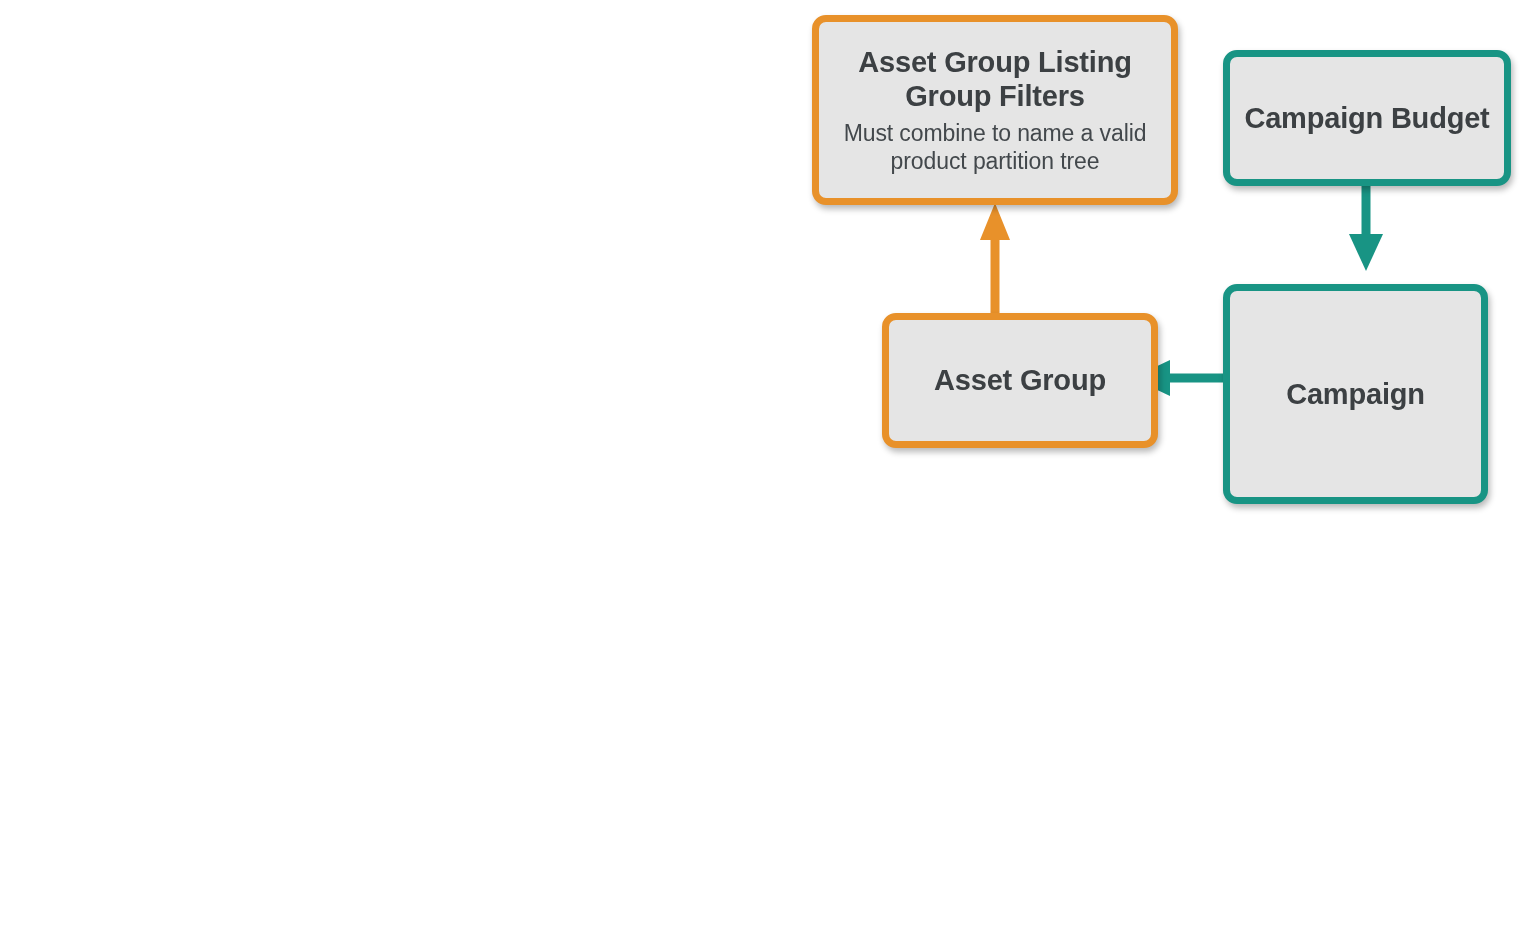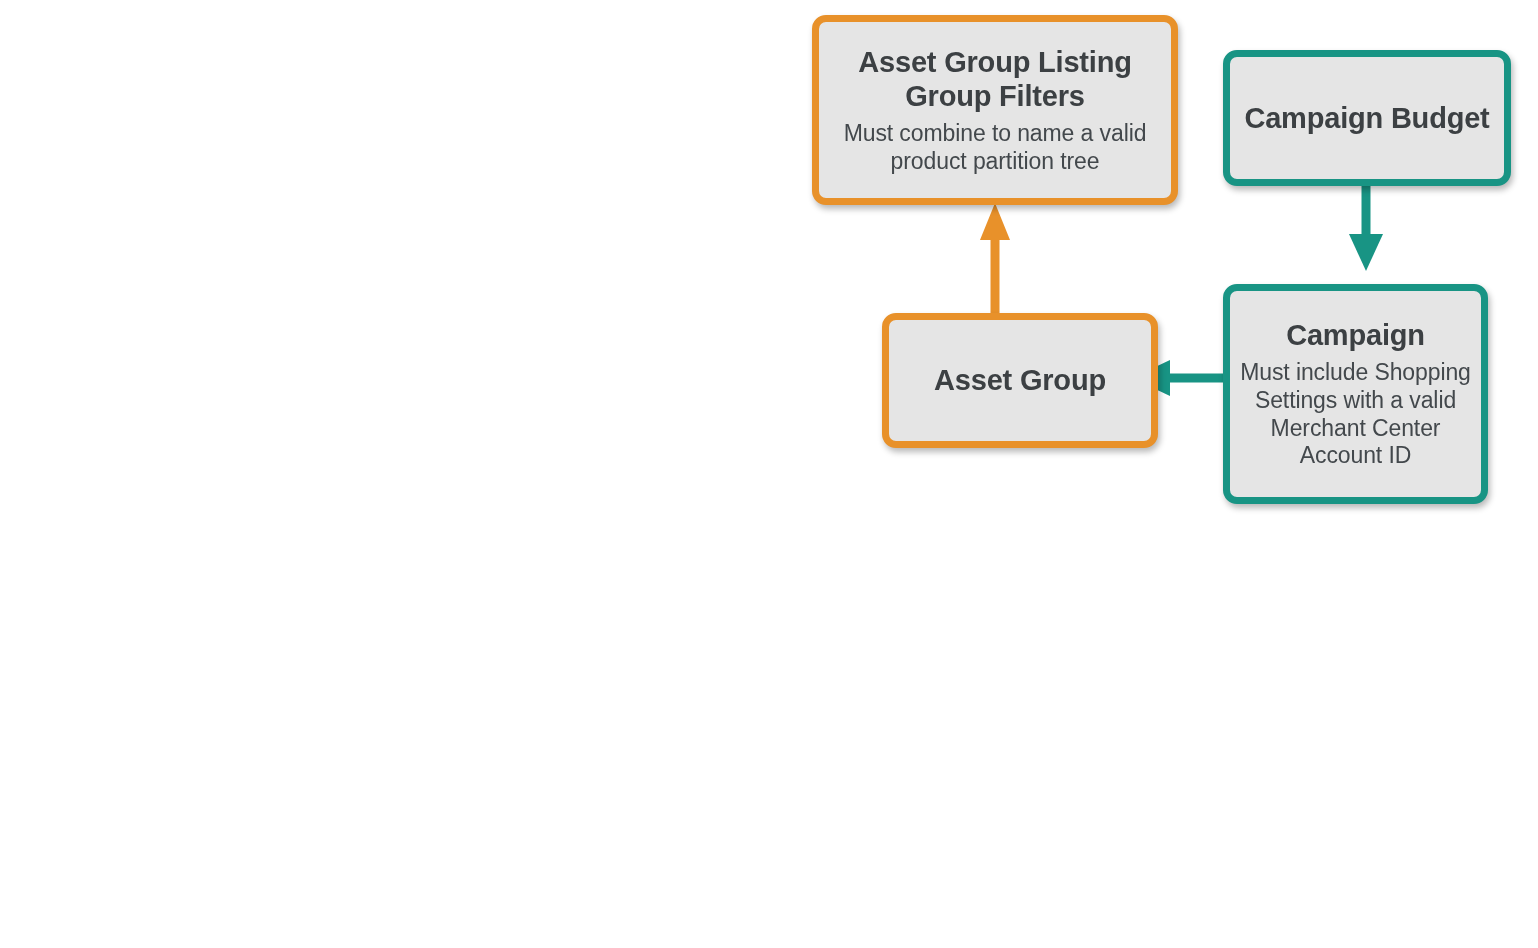--- a/index.html
+++ b/index.html
@@ -117,17 +117,16 @@
   <div class="node node-teal" id="node-budget">
     <div class="node-title">Campaign Budget</div>
   </div>
 
   <div class="node node-orange" id="node-asset">
     <div class="node-title">Asset Group</div>
   </div>
 
   <div class="node node-teal" id="node-campaign">
     <div class="node-title">Campaign</div>
-    <div class="node-desc">Must include Shopping Settings with a valid Merchant Center Account ID</div>
   </div>
 
 
 </div>
 
 </body></html>

